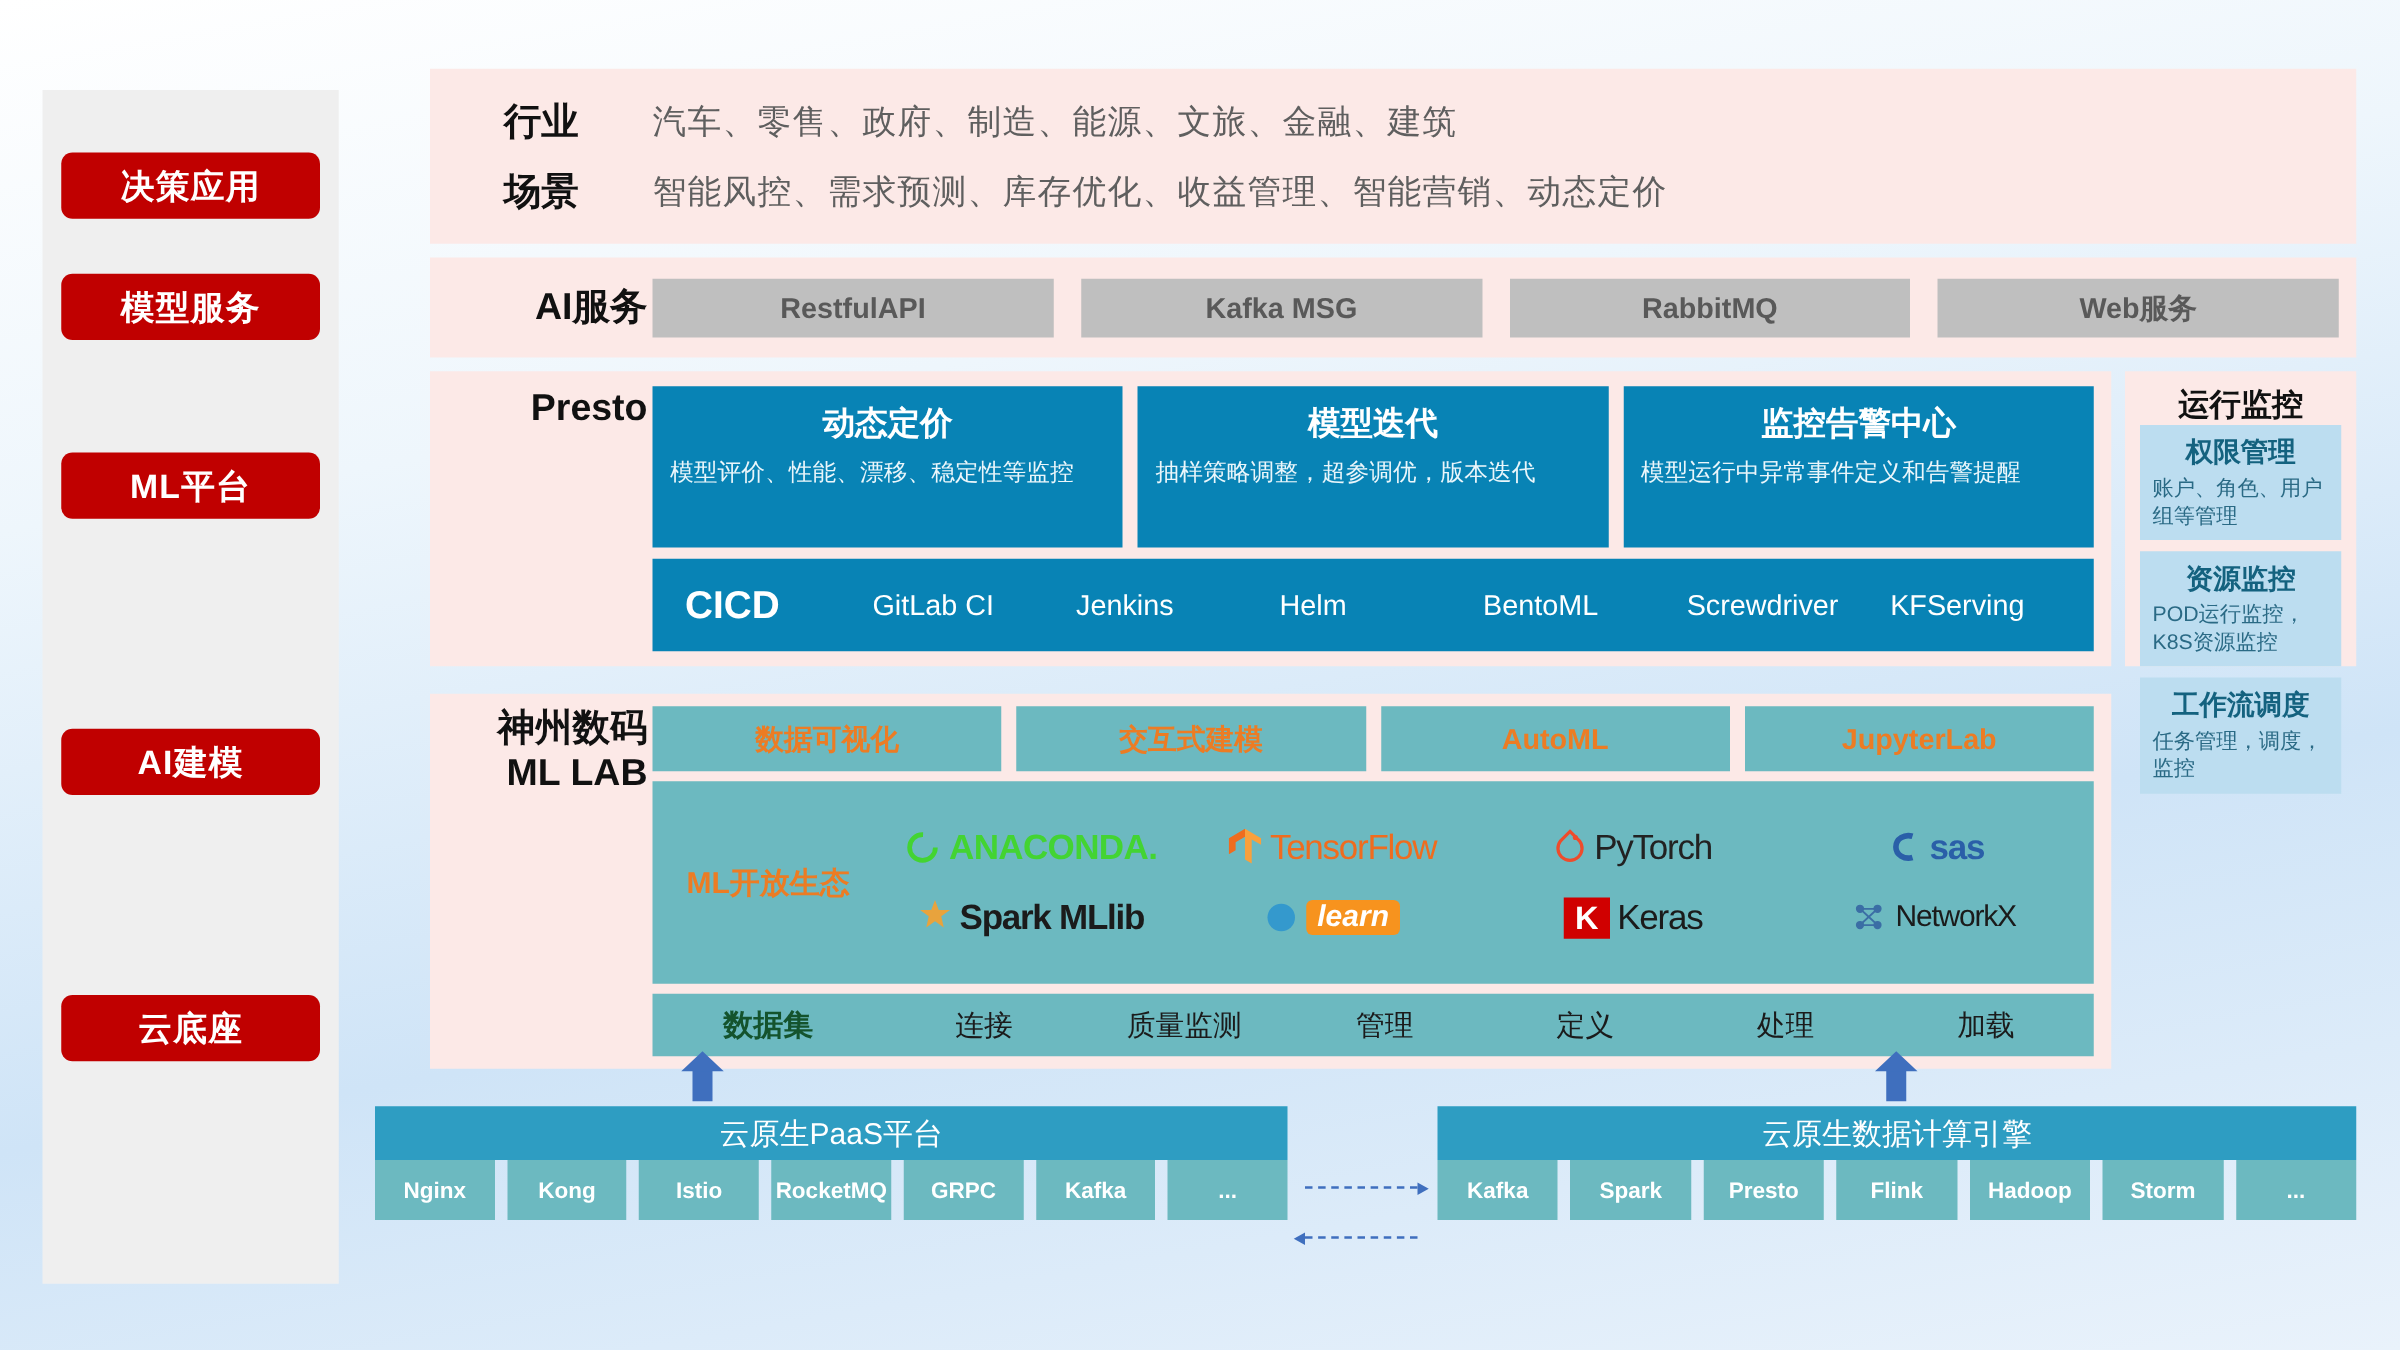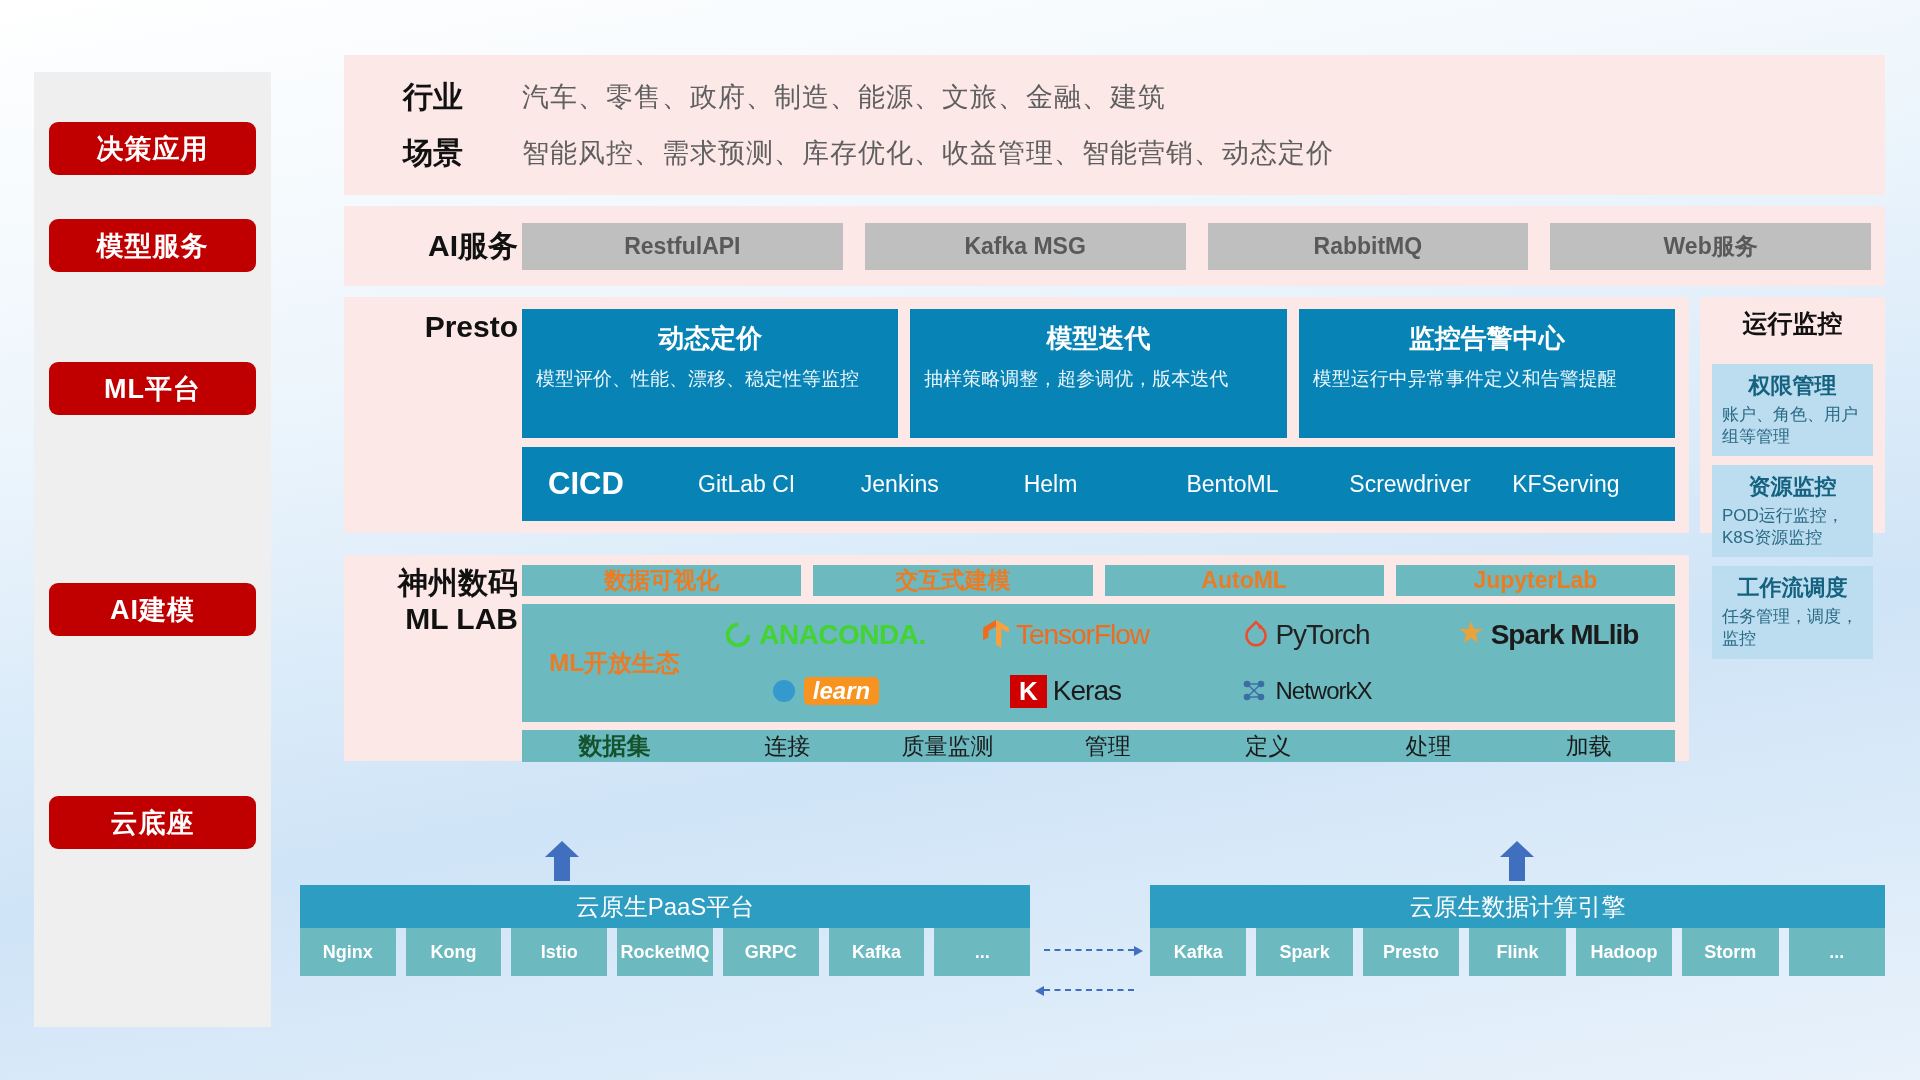--- a/index.html
+++ b/index.html
@@ -87,30 +87,30 @@
     flex: 1 1 0; font-size: 23px; text-align: left;
     line-height: 1.05; padding-right: 4px;
   }
 
   
   .monitor {
     background: #fce9e7; height: 236px; padding: 10px 12px;
   }
   .monitor .hd {
     font-size: 25px; font-weight: bold; color: #111;
-    text-align: center; margin-bottom: 24px;
+    text-align: center; margin-bottom: 0;
   }
   .mon-card {
     background: #bcddf0; margin-bottom: 9px; padding: 7px 10px 8px;
   }
   .mon-card .ct { font-size: 22px; font-weight: bold; color: #14627f; text-align: center; }
   .mon-card .cd { font-size: 17px; color: #2a6a85; line-height: 1.3; margin-top: 3px; }
 
   
-  .band-lab { height: 206px; align-items: stretch; padding: 10px 0; }
+  .band-lab { height: 300px; align-items: stretch; padding: 10px 0; }
   .lab-stack { display: flex; flex-direction: column; gap: 8px; padding-right: 14px; height: 100%; }
   .lab-tabs { display: flex; gap: 12px; height: 52px; }
   .lab-tab {
     flex: 1 1 0; background: #6cb9c0;
     display: flex; align-items: center; justify-content: center;
     color: #ec7c24; font-size: 23px; font-weight: bold;
   }
   .eco {
     background: #6cb9c0; flex: 1 1 auto; display: flex; align-items: center;
     padding: 4px 10px 4px 0;
@@ -291,20 +291,26 @@
                 </div>
 
                 <div class="logo">
                   <svg width="26" height="30" viewBox="0 0 24 28">
                     <path d="M12 2 L19 9 A9 9 0 1 1 5 9 Z" fill="none" stroke="#ee4c2c" stroke-width="2.4"></path>
                     <circle cx="16" cy="6.5" r="1.9" fill="#ee4c2c"></circle>
                   </svg>
                   <span class="logo-txt" style="color:#222;letter-spacing:-1px">PyTorch</span>
                 </div>
 
+                <div class="logo">
+                  <svg width="30" height="28" viewBox="0 0 30 28">
+                    <path d="M22 5 A10 9 0 1 0 22 22" fill="none" stroke="#2a5fa8" stroke-width="4.5"></path>
+                  </svg>
+                  <span class="logo-txt" style="color:#2a5fa8;font-weight:bold;letter-spacing:-1px">sas</span>
+                </div>
 
                 <div class="logo">
                   <svg width="28" height="30" viewBox="0 0 28 30">
                     <polygon points="14,1 17,9 26,9 19,14 21,23 14,18 7,23 9,14 2,9 11,9" fill="#e8a33d"></polygon>
                   </svg>
                   <span class="logo-txt" style="color:#1b1b1b;font-weight:bold;letter-spacing:-1px">Spark MLlib</span>
                 </div>
 
                 <div class="logo">
                   <svg width="28" height="28" viewBox="0 0 28 28">

